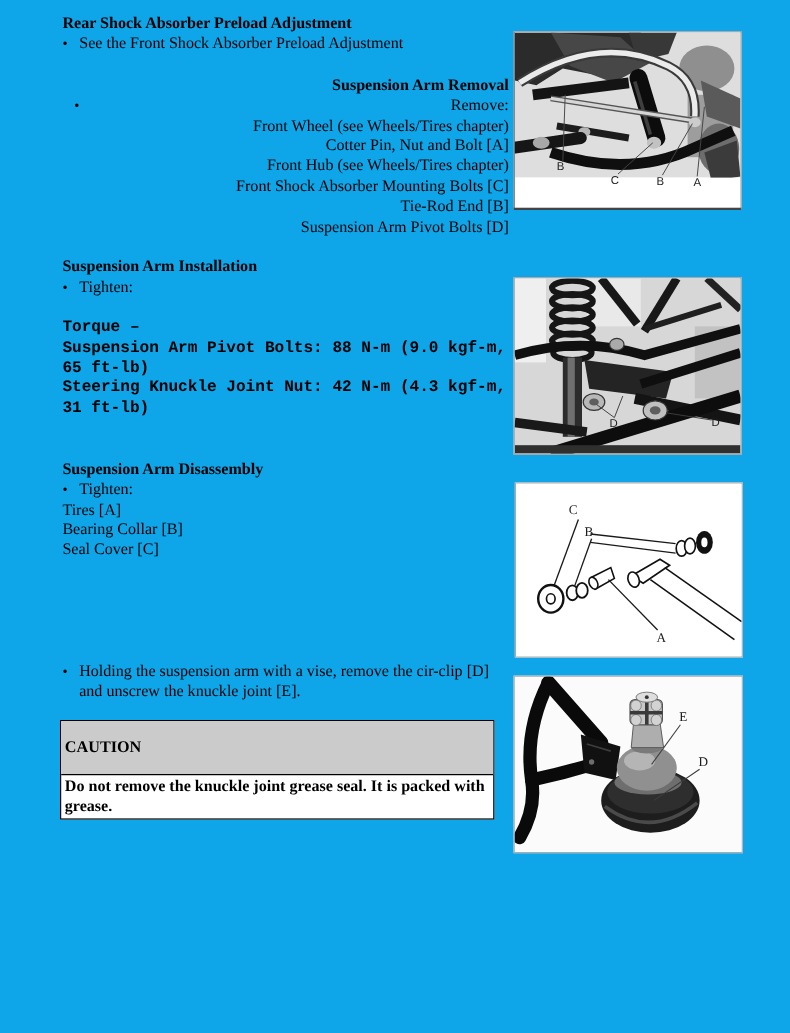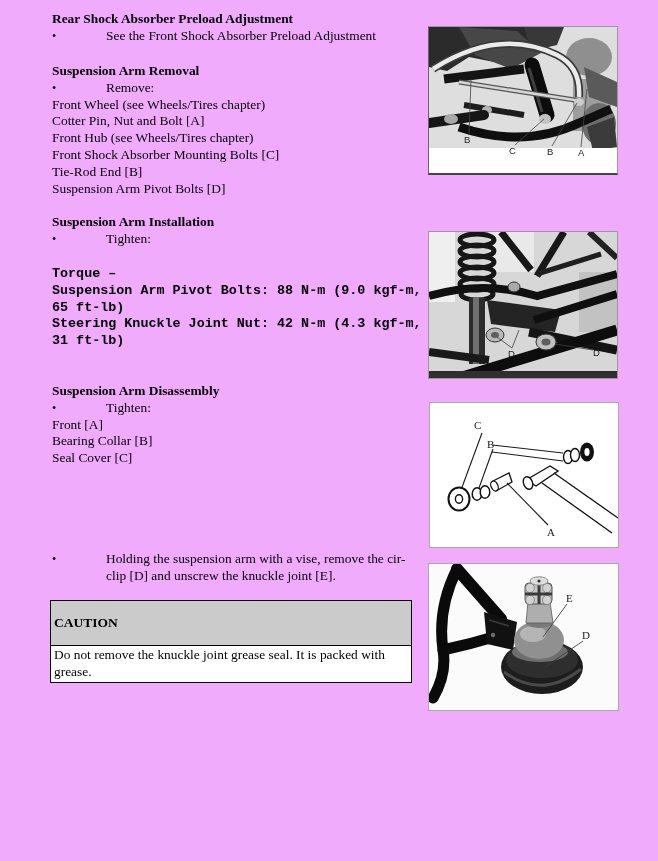--- a/index.html
+++ b/index.html
@@ -1,36 +1,36 @@
 <!DOCTYPE html>
 <html><head>
 <meta charset="utf-8">
 <style>
   html,body{margin:0;padding:0;background:#fff;}
   .page{
-    position:relative;width:658px;height:861px;background:#f0abfc;
+    position:relative;width:658px;height:861px;background:#0ea5e9;
     font-family:"Liberation Serif",serif;color:#000;overflow:hidden;
   }
   .sec{position:absolute;left:52px;width:372px;font-size:13.4px;line-height:16.8px;}
   .sec-title{font-weight:bold;}
   .bullet-row{display:flex;align-items:flex-start;}
   .bullet-glyph{width:14px;flex:0 0 14px;font-size:12px;}
-  .bullet-text{flex:1;margin-left:40px;}
+  .bullet-text{flex:1;}
   .sub-item{}
   .torque-line{font-weight:bold;}
   .caution-box{
     position:absolute;left:50px;top:600px;width:360px;
     border:1px solid #000;background:#fff;
   }
   .caution-header{
     background:#cbcbcb;border-bottom:1px solid #000;
     font-weight:bold;font-size:13.5px;line-height:16px;padding:14px 3px;
   }
   .caution-body{
-    font-weight:normal;font-size:13.4px;line-height:16.6px;padding:1px 3px 2px 3px;
+    font-weight:bold;font-size:13.4px;line-height:16.6px;padding:1px 3px 2px 3px;
   }
   .fig{position:absolute;background:#fff;border:1px solid #999;}
   .fig svg{display:block;}
   .fig1{left:428px;top:26px;border-bottom:2px solid #444;border-left:1px solid #666;}
   .fig2{left:428px;top:231px;}
   .fig3{left:429px;top:402px;border-color:#aaa;}
   .fig4{left:428px;top:563px;border-color:#aaa;}
   .fig-label{
     position:absolute;color:#1c1c1c;font-family:"Liberation Sans",sans-serif;
     font-size:9.5px;line-height:10px;
@@ -43,21 +43,21 @@
 <div class="page">
 
   <div class="sec" style="top:11px;">
     <div class="sec-title">Rear Shock Absorber Preload Adjustment</div>
     <div class="bullet-row">
       <span class="bullet-glyph">•</span>
       <span class="bullet-text">See the Front Shock Absorber Preload Adjustment</span>
     </div>
   </div>
 
-  <div class="sec" style="top:63px;">
+  <div class="sec" style="top:63px;text-align:right;">
     <div class="sec-title">Suspension Arm Removal</div>
     <div class="bullet-row">
       <span class="bullet-glyph">•</span>
       <span class="bullet-text">Remove:</span>
     </div>
     <div class="sub-item">Front Wheel (see Wheels/Tires chapter)</div>
     <div class="sub-item">Cotter Pin, Nut and Bolt [A]</div>
     <div class="sub-item">Front Hub (see Wheels/Tires chapter)</div>
     <div class="sub-item">Front Shock Absorber Mounting Bolts [C]</div>
     <div class="sub-item">Tie-Rod End [B]</div>
@@ -77,21 +77,21 @@
     <div class="torque-line">Suspension Arm Pivot Bolts: 88 N-m (9.0 kgf-m, 65 ft-lb)</div>
     <div class="torque-line">Steering Knuckle Joint Nut: 42 N-m (4.3 kgf-m, 31 ft-lb)</div>
   </div>
 
   <div class="sec" style="top:383px;">
     <div class="sec-title">Suspension Arm Disassembly</div>
     <div class="bullet-row">
       <span class="bullet-glyph">•</span>
       <span class="bullet-text">Tighten:</span>
     </div>
-    <div class="sub-item">Front [A]</div>
+    <div class="sub-item">Tires [A]</div>
     <div class="sub-item">Bearing Collar [B]</div>
     <div class="sub-item">Seal Cover [C]</div>
   </div>
 
   <div class="sec" style="top:551px;">
     <div class="bullet-row">
       <span class="bullet-glyph">•</span>
       <span class="bullet-text">Holding the suspension arm with a vise, remove the cir-clip [D] and unscrew the knuckle joint [E].</span>
     </div>
   </div>

